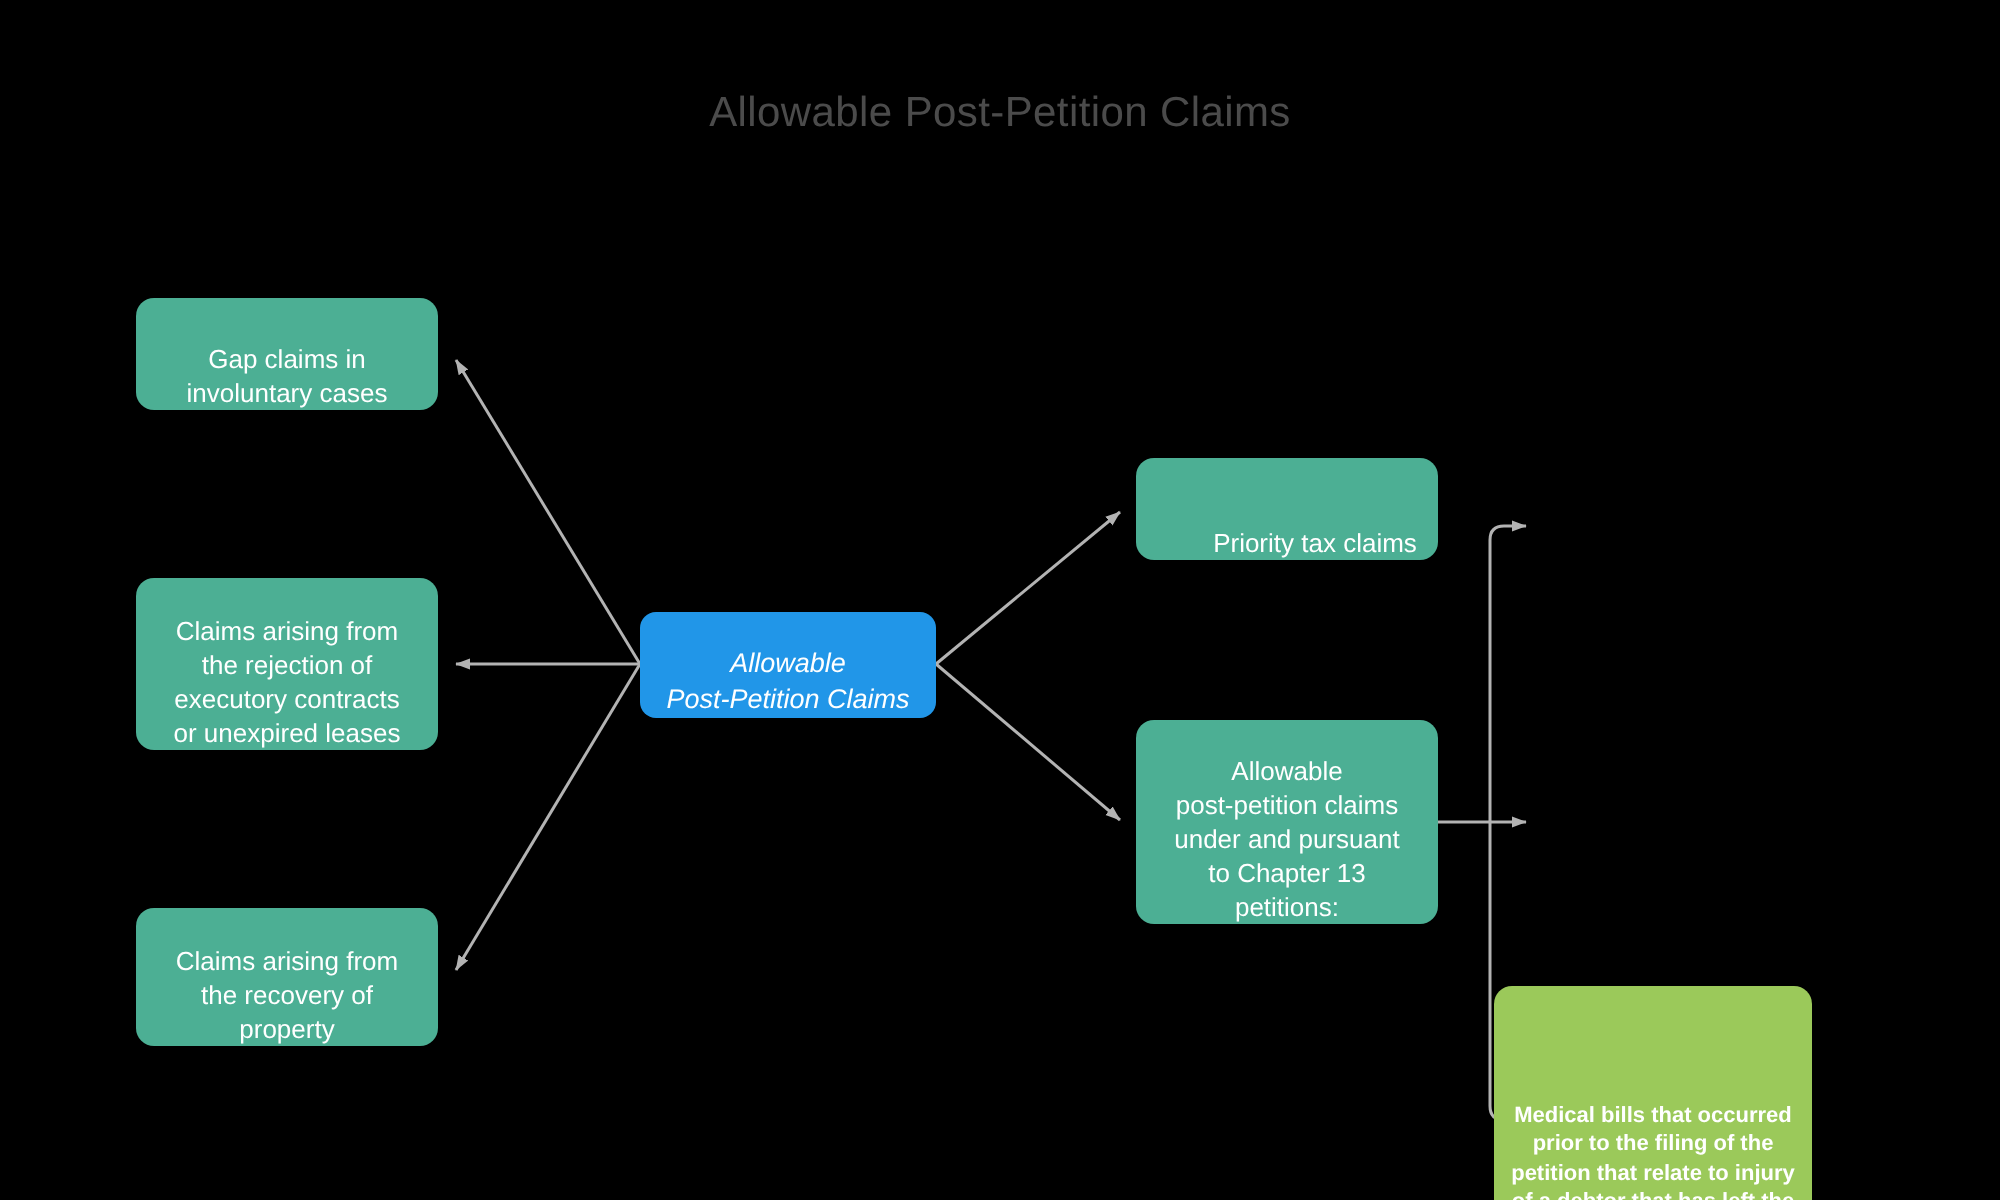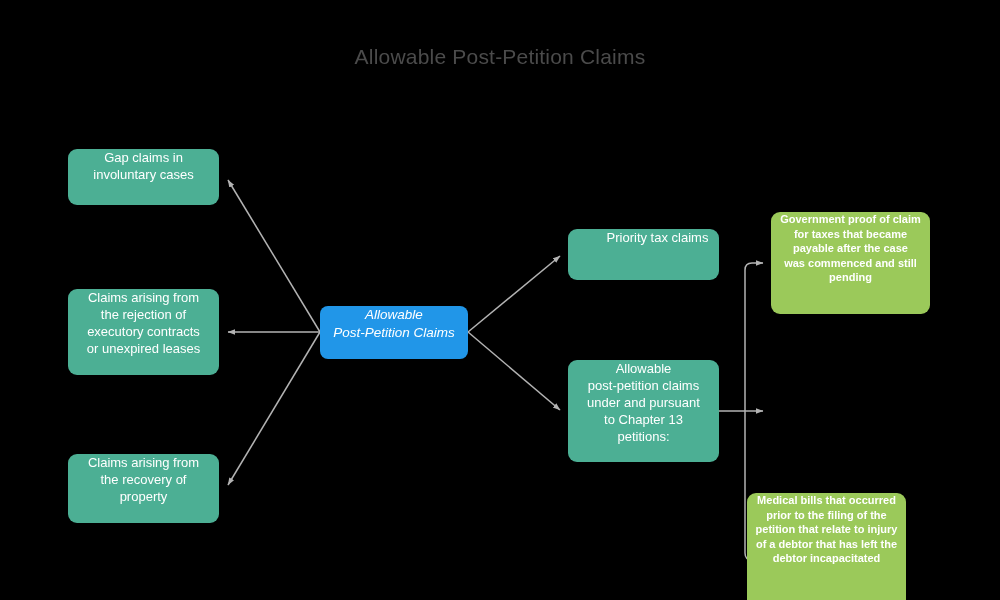--- a/index.html
+++ b/index.html
@@ -33,21 +33,21 @@
     left: 0;
     top: 0;
     width: 1000px;
     height: 600px;
     pointer-events: none;
   }
   .node {
     position: absolute;
     box-sizing: border-box;
     display: flex;
-    align-items: flex-start;
+    align-items: flex-end;
     justify-content: center;
     text-align: center;
     color: #ffffff;
     border-radius: 9px;
   }
   .node .txt {
     display: block;
     width: 100%;
     white-space: pre-line;
   }
@@ -139,27 +139,20 @@
   </div>
 
   <div class="node node-teal" style="left:568px; top:330px; width:151px; height:102px;">
     <span class="txt">Allowable
 post-petition claims
 under and pursuant
 to Chapter 13
 petitions:</span>
   </div>
 
-  <div class="node node-green" style="left:771px; top:182px; width:159px; height:102px;">
-    <span class="txt">Government proof of claim
-for taxes that became
-payable after the case
-was commenced and still
-pending</span>
-  </div>
 
 
   <div class="node node-green" style="left:747px; top:463px; width:159px; height:130px;">
     <span class="txt">Medical bills that occurred
 prior to the filing of the
 petition that relate to injury
 of a debtor that has left the
 debtor incapacitated</span>
   </div>
 

